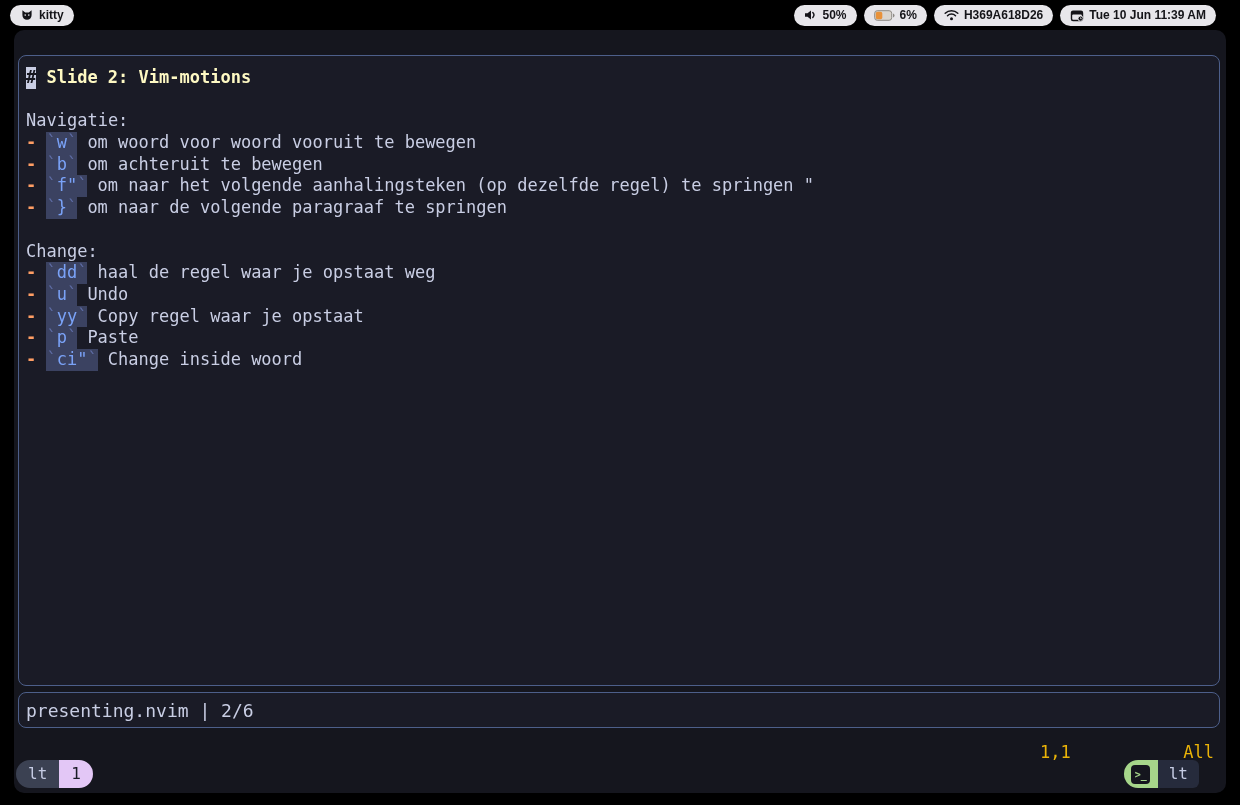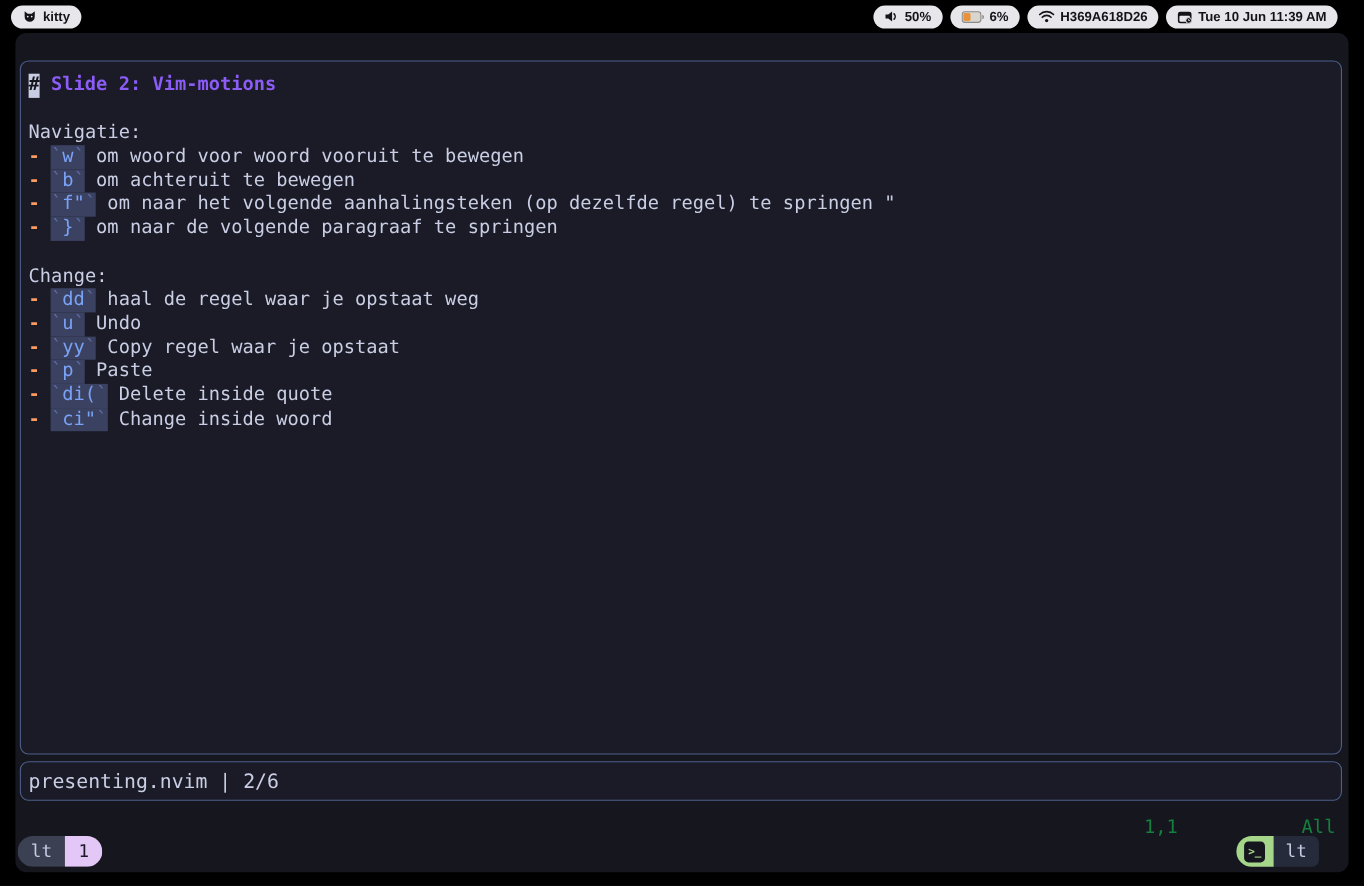--- a/index.html
+++ b/index.html
@@ -21,37 +21,37 @@
 
   .mainbox { position:absolute; left:4px; top:25px; width:1202px; height:631px;
              border:1px solid #4d5f8a; border-radius:8px; background:#1a1b26;
              padding:11px 6px 0 7px; overflow:hidden;
              font-family:"DejaVu Sans Mono","Liberation Mono",monospace;
              font-size:17px; line-height:21.7px; color:#c9cee4; }
   .line { white-space:pre; height:21.7px; }
   .gap { height:21.7px; }
   .cursor { display:inline-block; height:21.7px; vertical-align:top;
             background:#c9cde3; color:#16161e; font-weight:bold; }
-  .title { color:#8b5cf6; font-weight:bold; margin-left:10.2px; }
+  .title { color:#fef9c3; font-weight:bold; margin-left:10.2px; }
   .dash { color:#ff9e64; font-weight:bold; }
   .codepill { display:inline-block; height:21.7px; vertical-align:top;
               background:#3b4261; margin-left:10.2px; }
   .tick { color:#5f6da6; }
   .codetxt { color:#7aa2f7; }
   .itemtext { margin-left:10.2px; }
 
   .footerbox { position:absolute; left:4px; top:662px; width:1202px; height:36px;
                border:1px solid #4d5f8a; border-radius:8px; background:#1a1b26;
                display:flex; align-items:center; padding-left:7px;
                font-family:"DejaVu Sans Mono","Liberation Mono",monospace;
                font-size:18px; color:#c9cee4; }
 
   .ruler { position:absolute; top:710px; left:0; width:1212px; height:24px;
            font-family:"DejaVu Sans Mono","Liberation Mono",monospace;
-           font-size:17px; line-height:24px; color:#15803d; }
+           font-size:17px; line-height:24px; color:#eab308; }
   .ruler .pos { position:absolute; left:1026px; }
   .ruler .scroll { position:absolute; right:12px; }
 
   .tabbar { position:absolute; top:730px; left:0; width:1193px; height:28px; }
   .tabpill { position:absolute; left:2px; top:0; display:flex; height:28px;
              border-radius:14px; overflow:hidden;
              font-family:"DejaVu Sans Mono","Liberation Mono",monospace;
              font-size:16px; line-height:28px; }
   .tabpill .sess { background:#3b4152; color:#c5cbe3; padding:0 12px; }
   .tabpill .num  { background:#e3c7f6; color:#1a1b26; padding:0 12px; }
@@ -126,21 +126,20 @@
     <div class="line"><span class="dash">-</span><span class="codepill"><span class="tick">`</span><span class="codetxt">b</span><span class="tick">`</span></span><span class="itemtext">om achteruit te bewegen</span></div>
     <div class="line"><span class="dash">-</span><span class="codepill"><span class="tick">`</span><span class="codetxt">f"</span><span class="tick">`</span></span><span class="itemtext">om naar het volgende aanhalingsteken (op dezelfde regel) te springen "</span></div>
     <div class="line"><span class="dash">-</span><span class="codepill"><span class="tick">`</span><span class="codetxt">}</span><span class="tick">`</span></span><span class="itemtext">om naar de volgende paragraaf te springen</span></div>
     <div class="gap"></div>
 
     <div class="line"><span>Change:</span></div>
     <div class="line"><span class="dash">-</span><span class="codepill"><span class="tick">`</span><span class="codetxt">dd</span><span class="tick">`</span></span><span class="itemtext">haal de regel waar je opstaat weg</span></div>
     <div class="line"><span class="dash">-</span><span class="codepill"><span class="tick">`</span><span class="codetxt">u</span><span class="tick">`</span></span><span class="itemtext">Undo</span></div>
     <div class="line"><span class="dash">-</span><span class="codepill"><span class="tick">`</span><span class="codetxt">yy</span><span class="tick">`</span></span><span class="itemtext">Copy regel waar je opstaat</span></div>
     <div class="line"><span class="dash">-</span><span class="codepill"><span class="tick">`</span><span class="codetxt">p</span><span class="tick">`</span></span><span class="itemtext">Paste</span></div>
-    <div class="line"><span class="dash">-</span><span class="codepill"><span class="tick">`</span><span class="codetxt">di(</span><span class="tick">`</span></span><span class="itemtext">Delete inside quote</span></div>
     <div class="line"><span class="dash">-</span><span class="codepill"><span class="tick">`</span><span class="codetxt">ci"</span><span class="tick">`</span></span><span class="itemtext">Change inside woord</span></div>
   </div>
 
   <div class="footerbox">
     <span>presenting.nvim | 2/6</span>
   </div>
 
   <div class="ruler">
     <span class="pos">1,1</span>
     <span class="scroll">All</span>

